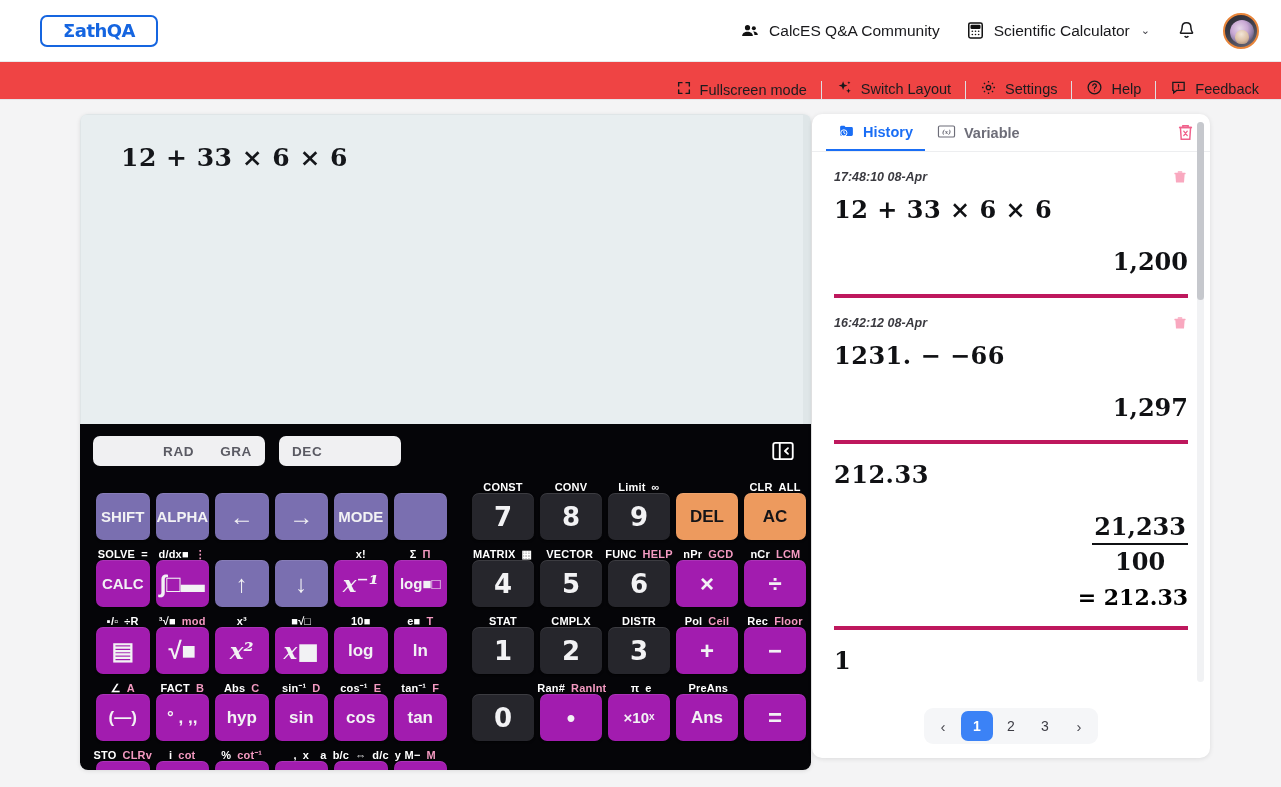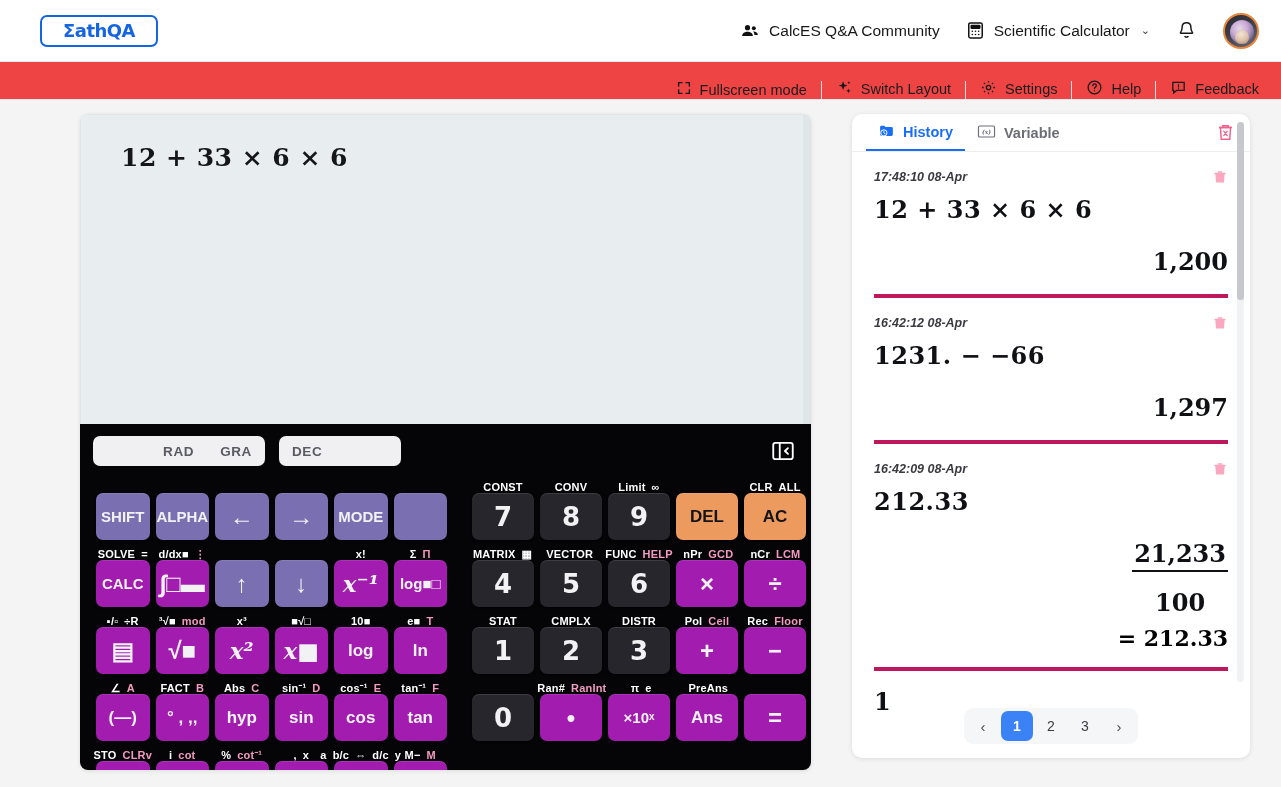--- a/index.html
+++ b/index.html
@@ -213,21 +213,21 @@
   .kbtn.orange { background: #ed9a5e; color: #141418; }
   .kbtn.dark   { background: #a21caf; }
   .kbtn.num    { background: #26262c; font-size: 26px; font-family: "DejaVu Sans", sans-serif; }
   .kbtn.big    { font-size: 24px; }
   .kbtn.serif-it { font-family: "DejaVu Serif", serif; font-style: italic; font-size: 23px; }
   .kbtn.small  { font-size: 15px; }
 
   
   .hist-panel {
     position: absolute;
-    left: 852px; top: 14px;
+    left: 812px; top: 14px;
     width: 398px; height: 644px;
     background: #fff;
     border-radius: 10px;
     box-shadow: 0 1px 5px rgba(0,0,0,.10);
     display: flex; flex-direction: column;
     overflow: hidden;
   }
   .hist-tabs {
     height: 38px;
     display: flex; align-items: center;
@@ -279,21 +279,21 @@
     font-family: "DejaVu Serif", serif;
     font-size: 24px; font-weight: 700; color: #101114;
     text-align: right;
     margin: 22px 0 18px 0;
   }
   .frac {
     display: inline-flex; flex-direction: column; align-items: center;
     vertical-align: middle;
   }
   .frac .num { border-bottom: 2px solid #101114; padding: 0 2px 2px 2px; }
-  .frac .den { padding-top: 16px; }
+  .frac .den { padding-top: 2px; }
   .eqline { text-align: right; font-family:"DejaVu Serif",serif; font-size:22px; font-weight:700; margin-top: 6px;}
 
   .hist-scroll {
     position: absolute; right: 6px; top: 8px;
     width: 7px; height: 560px;
     background: #f1f2f4; border-radius: 4px;
   }
   .hist-scroll i {
     display: block; width: 7px; height: 178px;
     background: #c6c8cd; border-radius: 4px;
@@ -990,30 +990,20 @@
                 <path d="M5 7h14l-1 13.2H6z"></path>
                 <rect x="8.5" y="3.3" width="7" height="2.5" rx=".7"></rect>
                 <rect x="3.6" y="5.6" width="16.8" height="2.2" rx=".8"></rect>
               </svg>
             </div>
           </div>
           <div class="hist-expr">1231. − −66</div>
           <div class="hist-res">1,297</div>
         </div>
         <div class="hist-item">
-          <div class="hist-top">
-            <div class="hist-time">16:42:09 08-Apr</div>
-            <div class="trash">
-              <svg width="16" height="18" viewBox="0 0 24 24" fill="#f9a8bf">
-                <path d="M5 7h14l-1 13.2H6z"></path>
-                <rect x="8.5" y="3.3" width="7" height="2.5" rx=".7"></rect>
-                <rect x="3.6" y="5.6" width="16.8" height="2.2" rx=".8"></rect>
-              </svg>
-            </div>
-          </div>
           <div class="hist-expr">212.33</div>
           <div class="hist-res"><span class="frac">
               <span class="num">21,233</span>
               <span class="den">100</span>
             </span></div>
           <div class="eqline" style="margin-top: -10px; margin-bottom: 16px;">= 212.33</div>
         </div>
         <div class="hist-item">
           <div class="hist-expr">1</div>
         </div>

